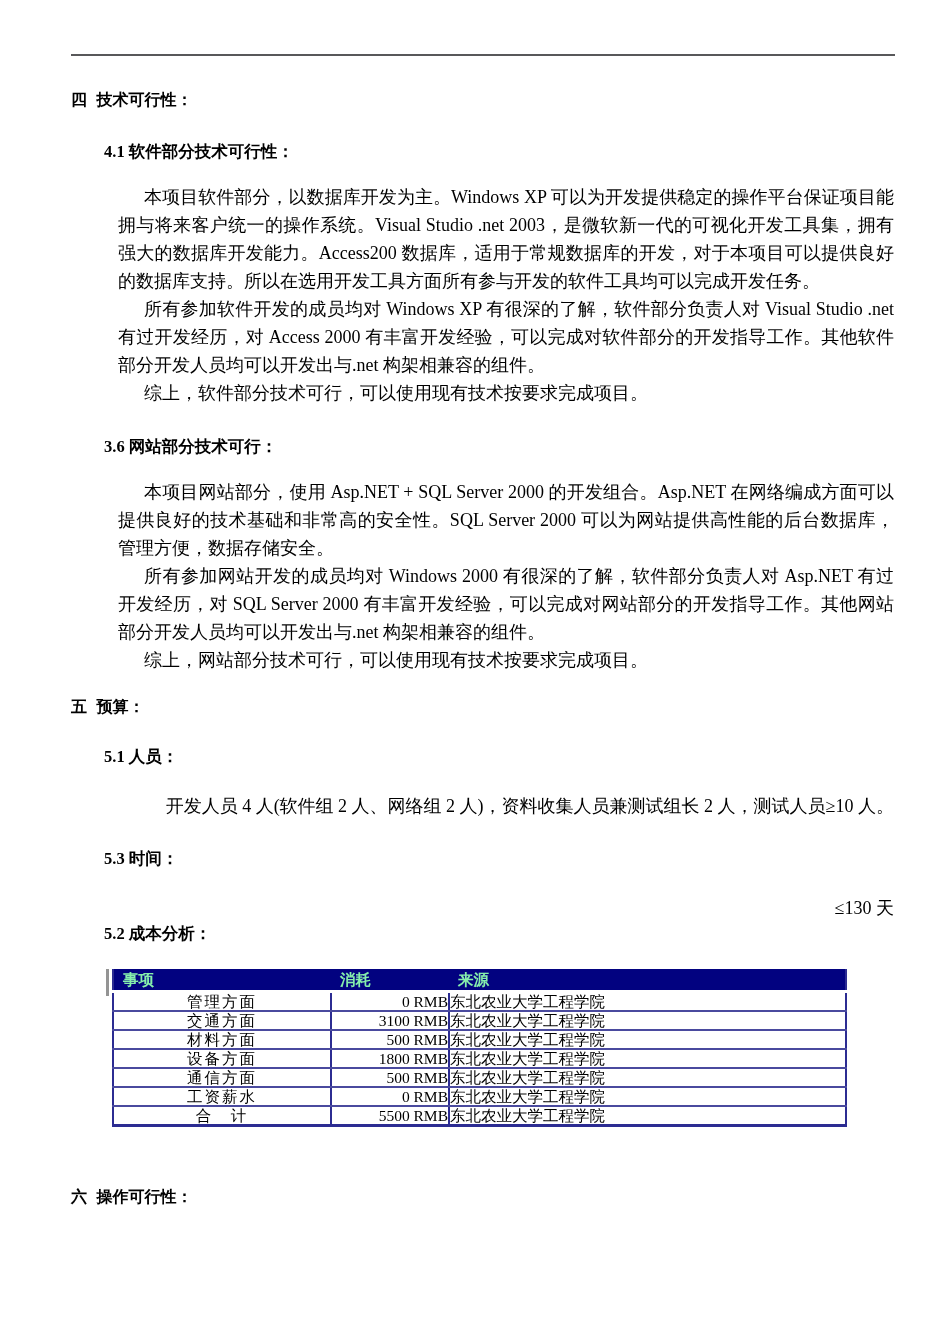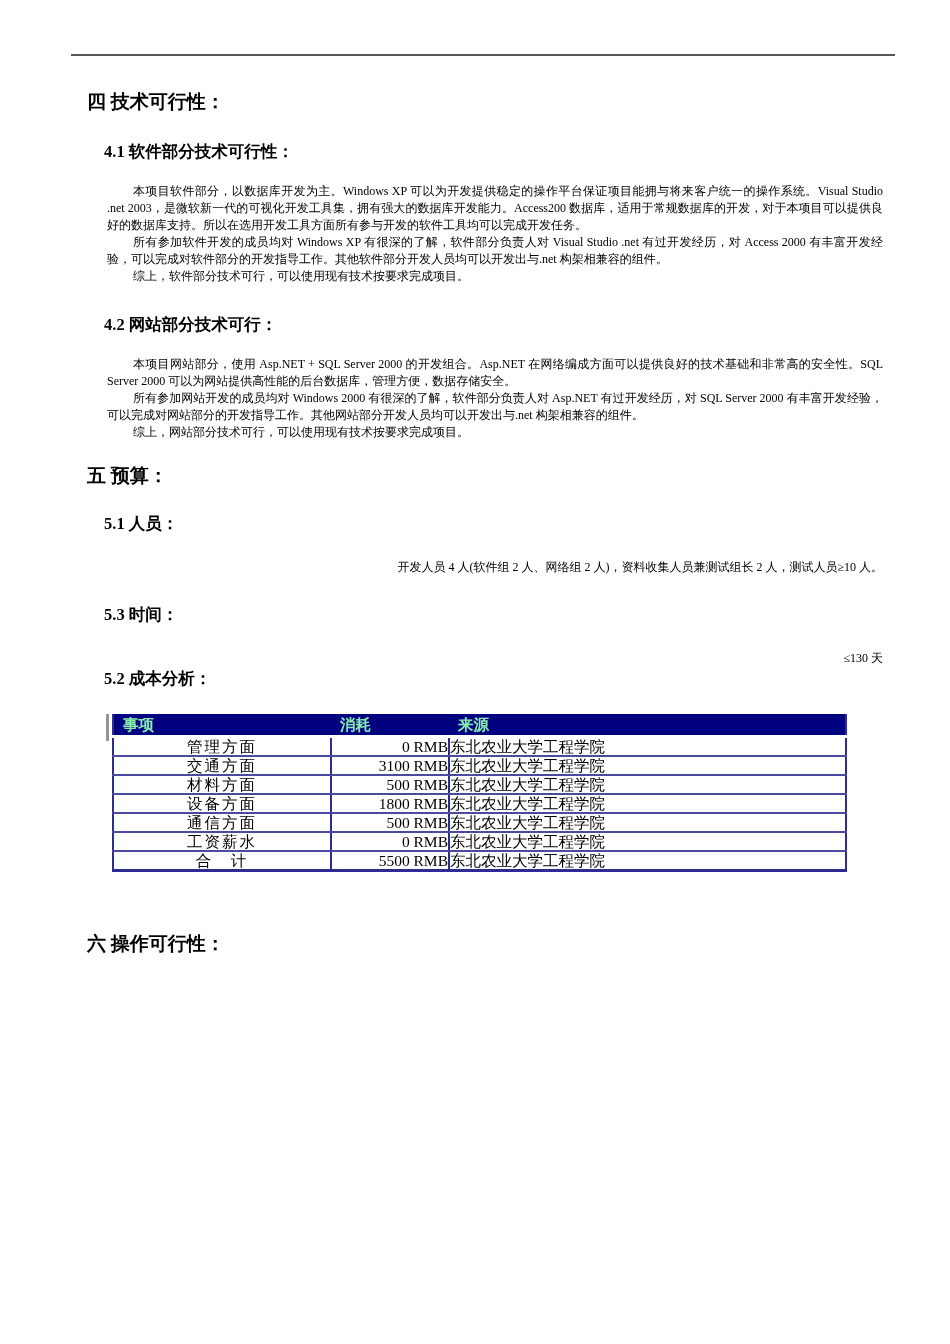--- a/index.html
+++ b/index.html
@@ -11,28 +11,28 @@
     box-sizing:border-box;
     padding:0 70px 0 71px;
     font-family:"Liberation Serif","DejaVu Serif",serif;
     color:#000000;
   }
   .top-rule{
     position:absolute;top:54px;left:71px;width:824px;height:0;
     border-top:2px solid #58585a;
   }
   .h-major{
-    margin:16px;font-size:19px;font-weight:700;line-height:23px;
+    margin:0;font-size:16px;font-weight:700;line-height:23px;font-family:Liberation Mono, monospace;
   }
   .h-sub{
     margin:0 0 0 33px;font-size:16.5px;font-weight:700;line-height:23px;
   }
   .body-p{
-    margin:0 0 0 36px;width:776px;
-    font-size:12px;line-height:17px;
+    margin:0 0 0 47px;width:776px;
+    font-size:18px;line-height:28px;
     text-align:justify;text-justify:inter-ideograph;
     text-indent:26px;
   }
   .body-p.single{text-align:right;text-indent:38px;}
   .mt-s4{margin-top:90px;}
   .mt-s41{margin-top:27px;}
   .mt-p1{margin-top:20px;}
   .mt-s42{margin-top:28px;}
   .mt-p4{margin-top:20px;}
   .mt-s5{margin-top:23px;}
@@ -90,21 +90,21 @@
 
   <div class="top-rule"></div>
 
   <div class="h-major mt-s4">四 技术可行性：</div>
 
   <div class="h-sub mt-s41">4.1 软件部分技术可行性：</div>
   <p class="body-p mt-p1">本项目软件部分，以数据库开发为主。Windows XP 可以为开发提供稳定的操作平台保证项目能拥与将来客户统一的操作系统。Visual Studio .net 2003，是微软新一代的可视化开发工具集，拥有强大的数据库开发能力。Access200 数据库，适用于常规数据库的开发，对于本项目可以提供良好的数据库支持。所以在选用开发工具方面所有参与开发的软件工具均可以完成开发任务。</p>
   <p class="body-p">所有参加软件开发的成员均对 Windows XP 有很深的了解，软件部分负责人对 Visual Studio .net 有过开发经历，对 Access 2000 有丰富开发经验，可以完成对软件部分的开发指导工作。其他软件部分开发人员均可以开发出与.net 构架相兼容的组件。</p>
   <p class="body-p">综上，软件部分技术可行，可以使用现有技术按要求完成项目。</p>
 
-  <div class="h-sub mt-s42">4.2 网站部分技术可行：</div>
+  <div class="h-sub mt-s42">3.6 网站部分技术可行：</div>
   <p class="body-p mt-p4">本项目网站部分，使用 Asp.NET + SQL Server 2000 的开发组合。Asp.NET 在网络编成方面可以提供良好的技术基础和非常高的安全性。SQL Server 2000 可以为网站提供高性能的后台数据库，管理方便，数据存储安全。</p>
   <p class="body-p">所有参加网站开发的成员均对 Windows 2000 有很深的了解，软件部分负责人对 Asp.NET 有过开发经历，对 SQL Server 2000 有丰富开发经验，可以完成对网站部分的开发指导工作。其他网站部分开发人员均可以开发出与.net 构架相兼容的组件。</p>
   <p class="body-p">综上，网站部分技术可行，可以使用现有技术按要求完成项目。</p>
 
   <div class="h-major mt-s5">五 预算：</div>
 
   <div class="h-sub mt-s51">5.1 人员：</div>
   <p class="body-p single mt-p7">开发人员 4 人(软件组 2 人、网络组 2 人)，资料收集人员兼测试组长 2 人，测试人员≥10 人。</p>
 
   <div class="h-sub mt-s53">5.3 时间：</div>

